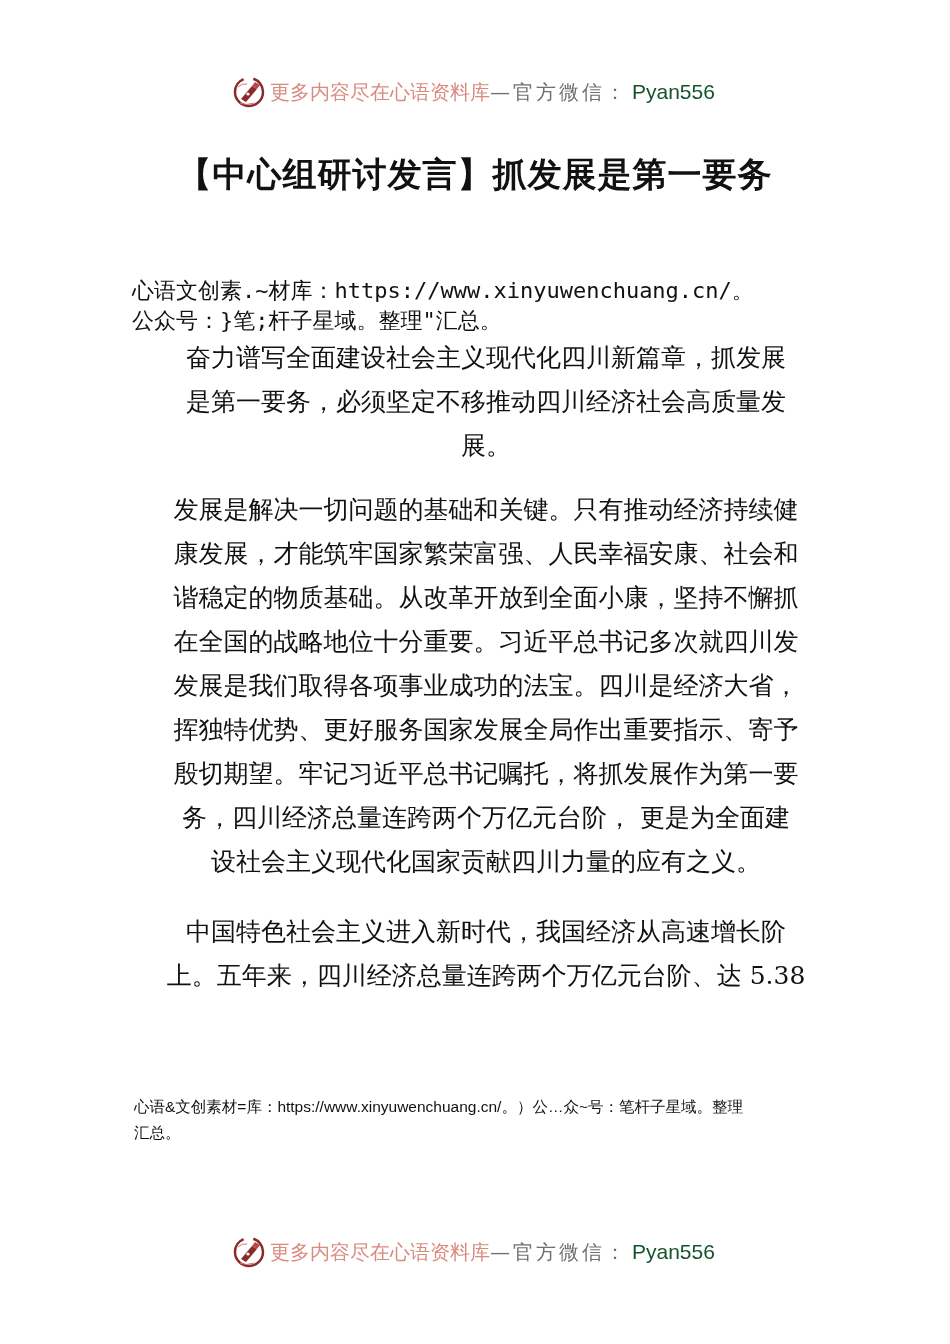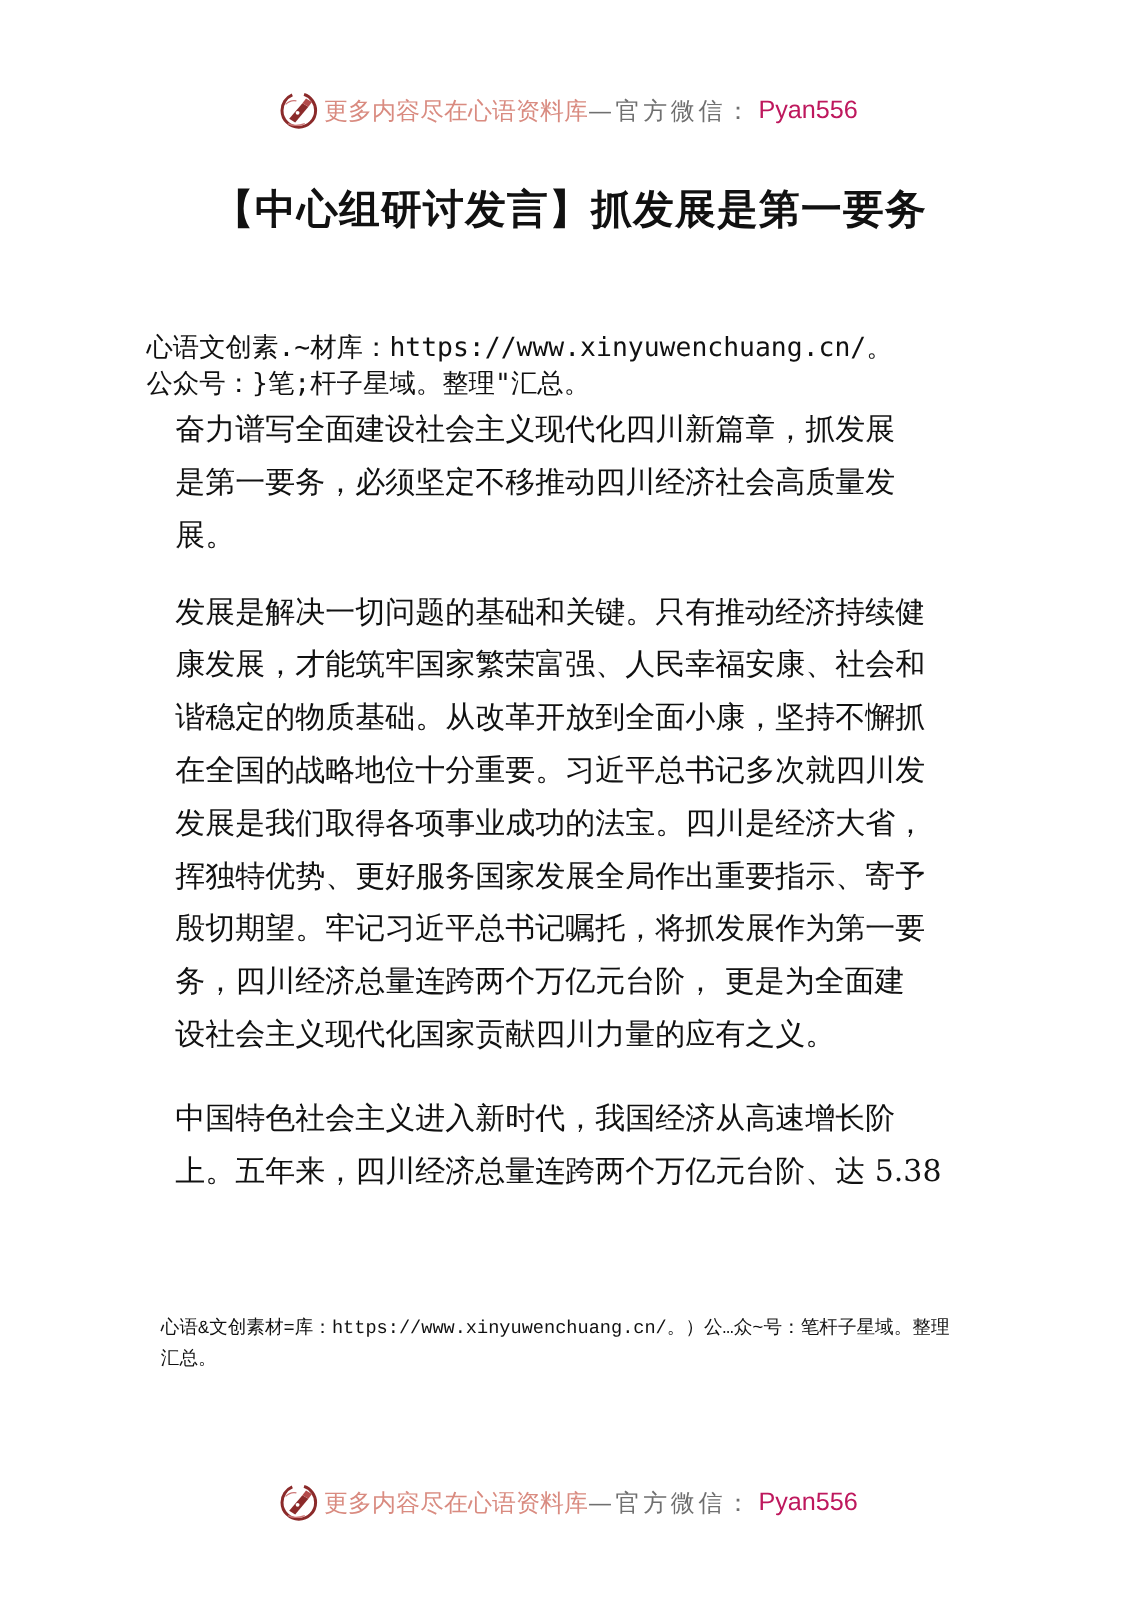--- a/index.html
+++ b/index.html
@@ -37,68 +37,69 @@
       font-size: 20px;
       letter-spacing: 0px;
     }
     .banner .gray {
       color: #6f6f6f;
       font-family: "DejaVu Serif", "Liberation Serif", serif;
       font-size: 20px;
       letter-spacing: 3px;
     }
     .banner .wechat {
-      color: #be185d;
+      color: #14532d;
       font-family: "Liberation Sans", sans-serif;
       font-size: 21px;
       margin-left: 4px;
     }
     .title {
       position: absolute;
       top: 152px;
       left: 0;
       width: 950px;
       text-align: center;
       font-family: Liberation Serif, serif;
       font-weight: bold;
       font-size: 34px;
       color: #111111;
       letter-spacing: 1px;
     }
     .source {
       position: absolute;
-      left: 122px;
+      left: 132px;
       top: 276px;
       font-family: "DejaVu Sans Mono", "Liberation Mono", monospace;
       font-size: 22px;
       line-height: 30px;
       color: #111;
       white-space: nowrap;
     }
     .body-text {
       position: absolute;
       left: 146px;
       width: 680px;
       font-family: "DejaVu Serif", "Liberation Serif", serif;
       font-size: 25px;
       line-height: 44px;
       color: #111;
+      text-align: center;
     }
     .body-text .line {
       display: block;
       white-space: nowrap;
     }
     .p1 { top: 336px; }
     .p2 { top: 488px; }
     .p3 { top: 910px; }
     .footnote {
       position: absolute;
       left: 134px;
       top: 1094px;
-      font-family: Liberation Mono, monospace;
+      font-family: Liberation Sans, sans-serif;
       font-size: 15.5px;
       line-height: 26px;
       color: #111;
       white-space: nowrap;
     }
   </style>
 </head>
 <body>
 
 <div class="banner top">

